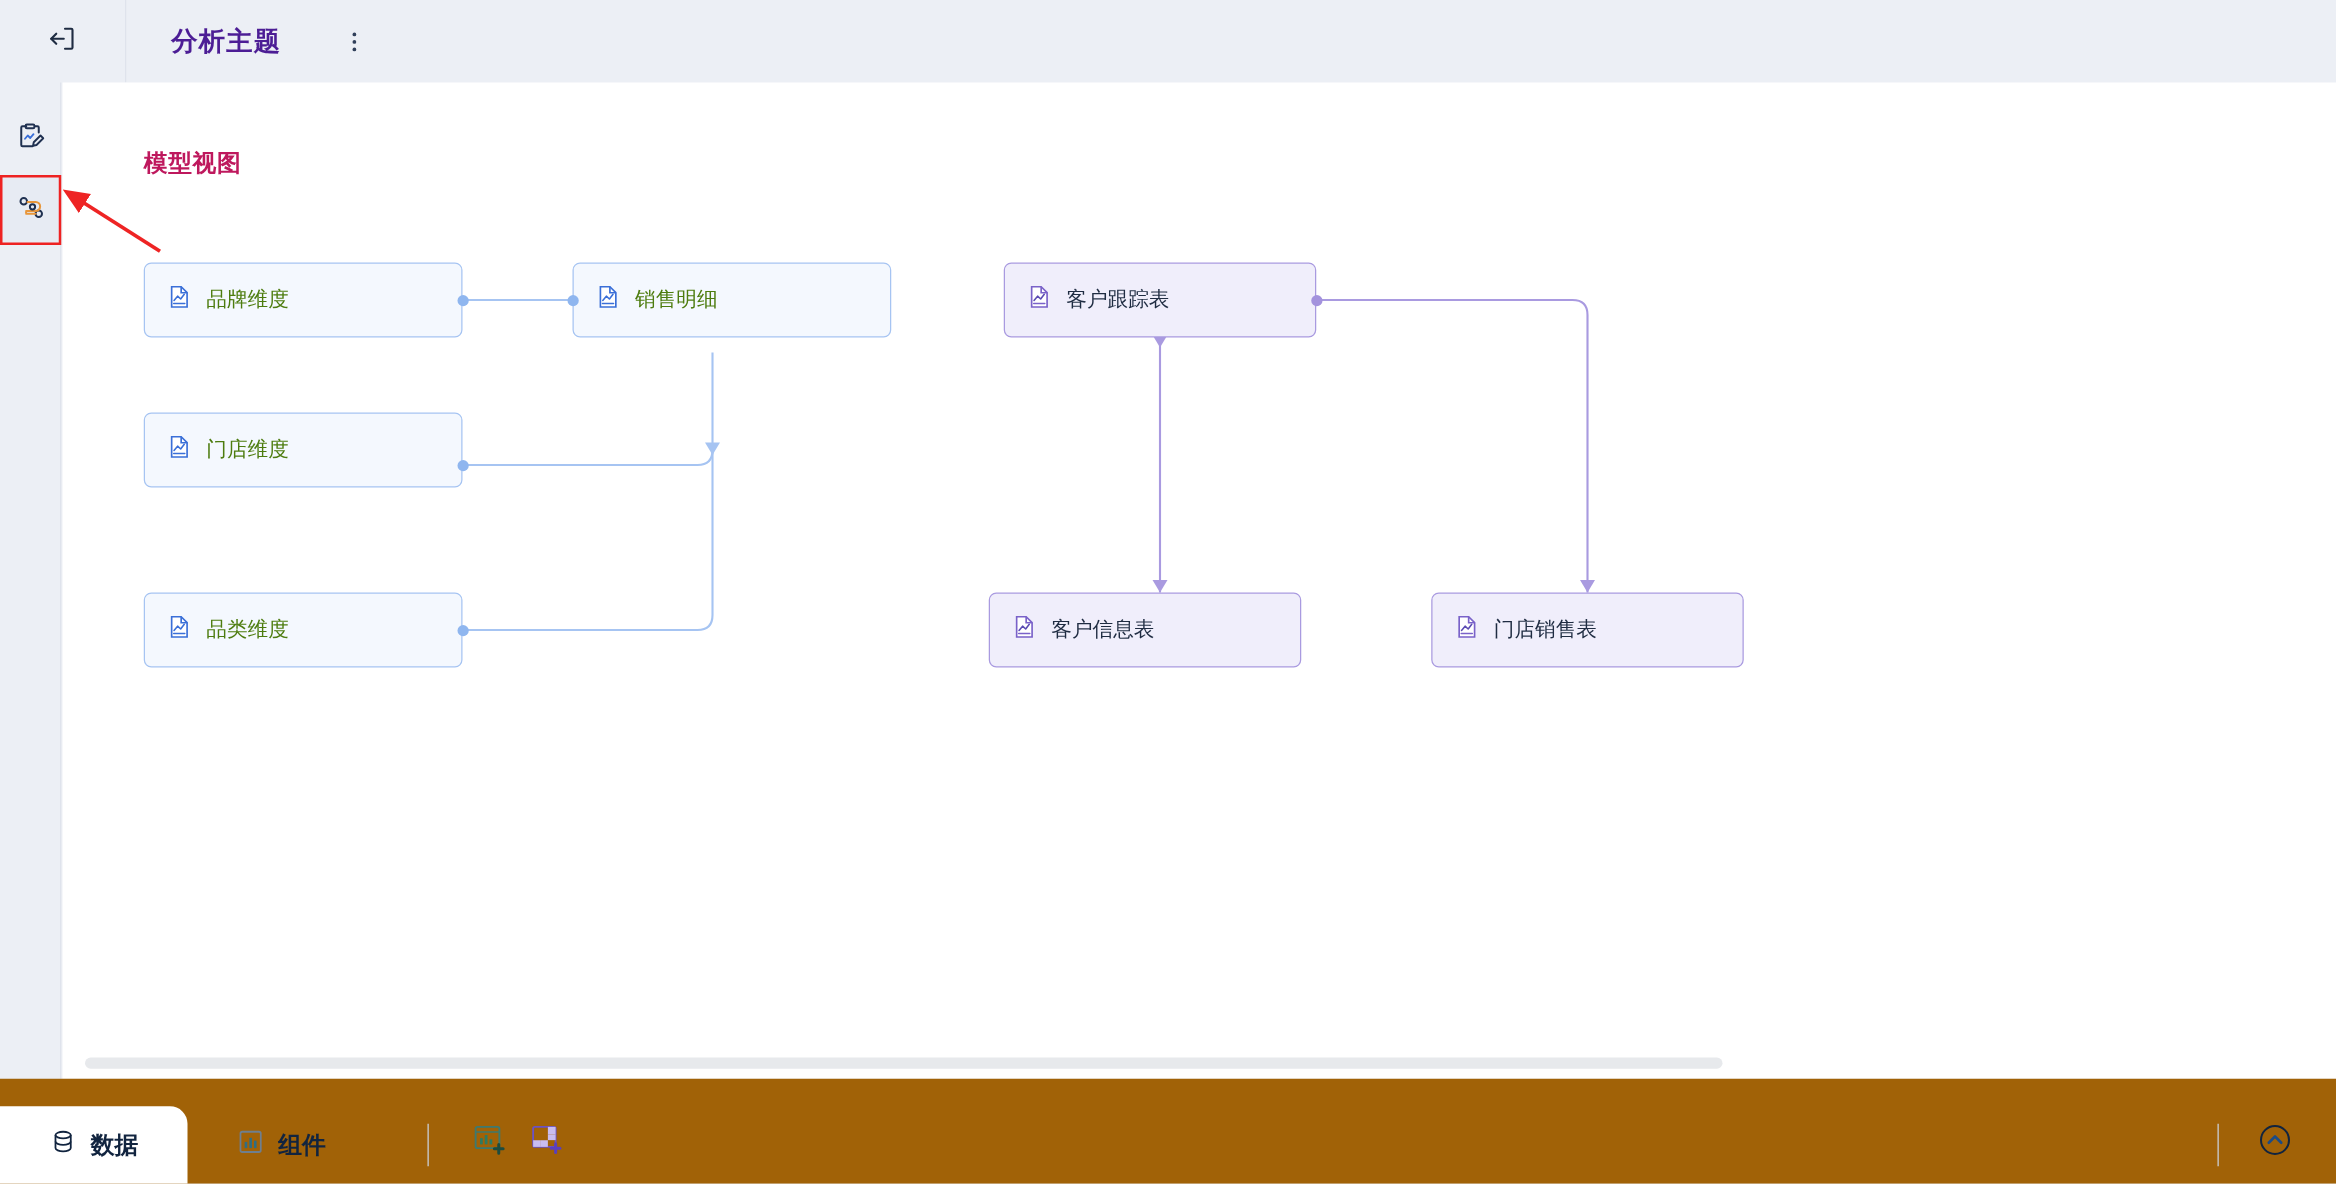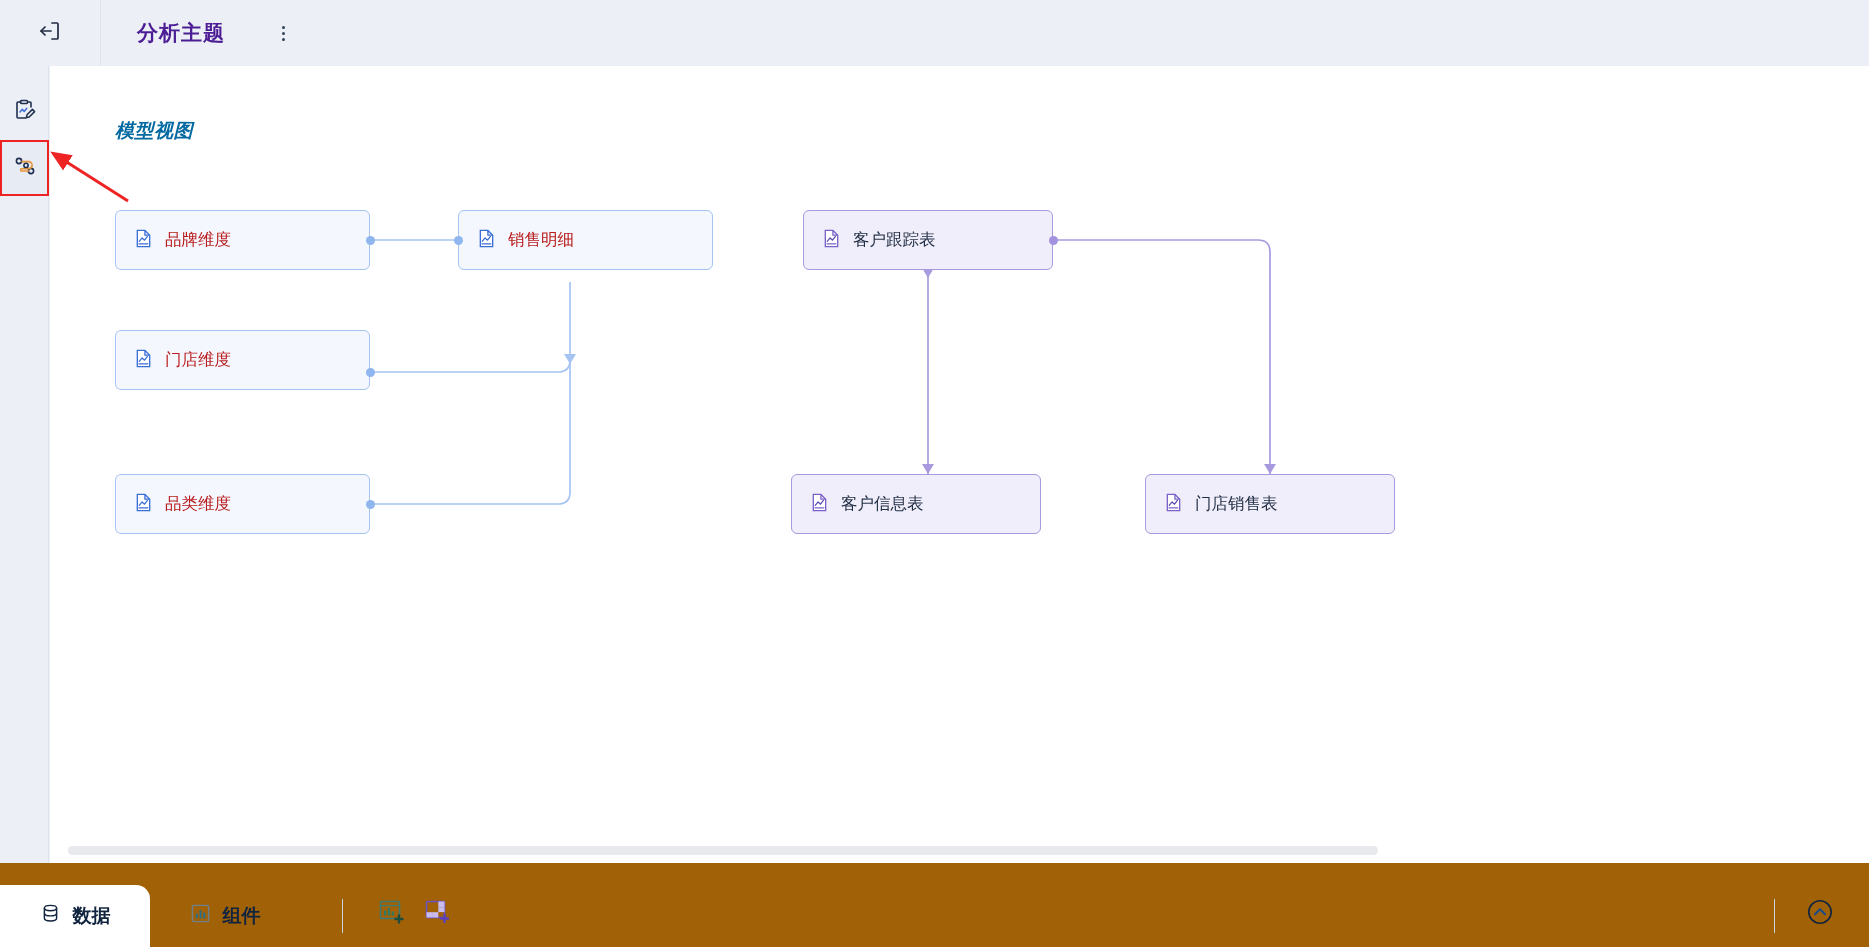--- a/index.html
+++ b/index.html
@@ -100,23 +100,22 @@
     width: 1819px;
     height: 797px;
     background: #ffffff;
     overflow: hidden;
   }
   .canvas-title {
     position: absolute;
     top: 52px; left: 65px;
     font-size: 19px;
     font-weight: bold;
-    color: #0369a1;
+    color: #be185d;
     letter-spacing: 0.5px;
-    font-style: italic;
   }
 
   
   .annot-arrow { position: absolute; top: 80px; left: 0px; pointer-events: none; }
 
   
   .node {
     position: absolute;
     height: 60px;
     border-radius: 6px;
@@ -130,21 +129,21 @@
   .node.blue {
     background: #f4f8fe;
     border: 1.6px solid #a6c4f2;
   }
   .node.purple {
     background: #f0eefb;
     border: 1.6px solid #a99ae0;
   }
   .node-label {
     font-size: 16.5px;
-    color: #b91c1c;
+    color: #4d7c0f;
     white-space: nowrap;
   }
   .node.purple .node-label { color: #1f2c42; }
 
   
   .port {
     position: absolute;
     width: 9px; height: 9px;
     border-radius: 50%;
     z-index: 4;

